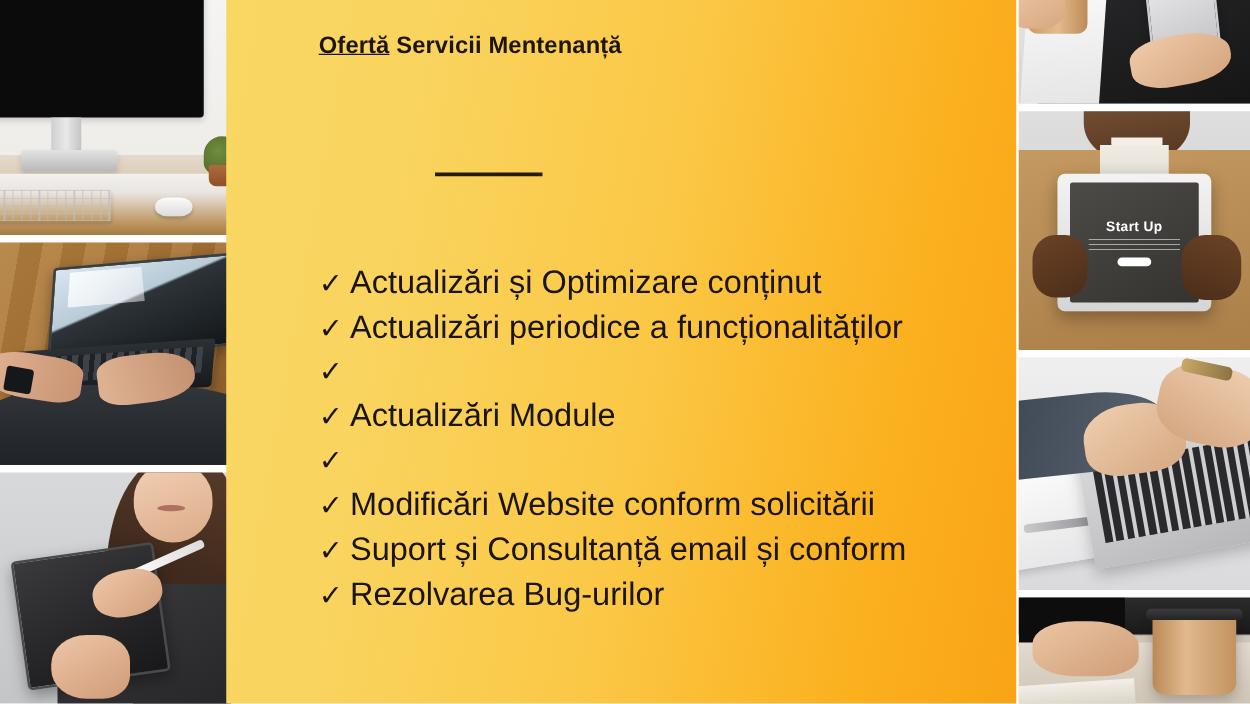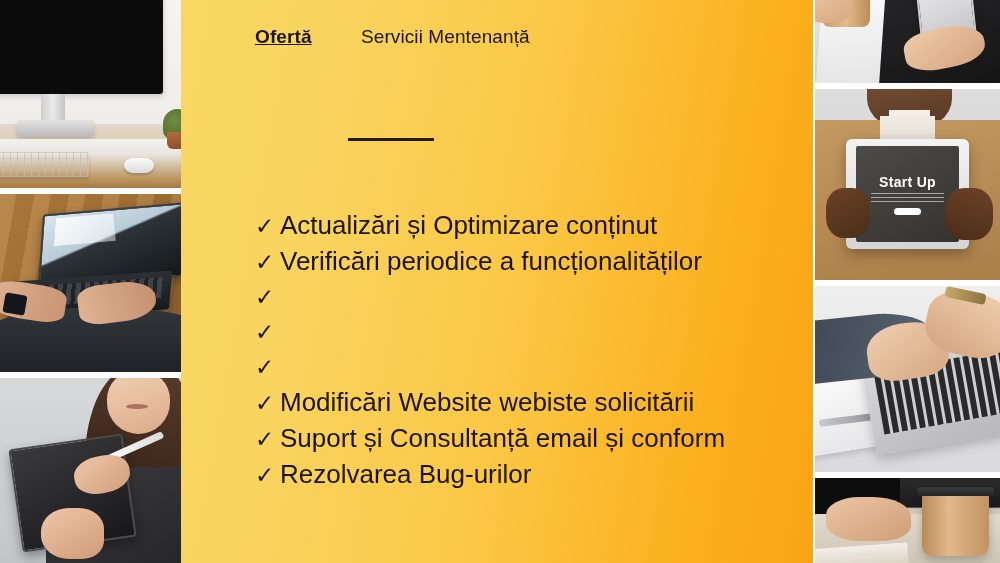--- a/index.html
+++ b/index.html
@@ -128,21 +128,21 @@
   .p-startup .blazer { position:absolute; left:-12%; top:16%; width:124%; height:100%;
         background:linear-gradient(170deg,#c59a62,#a67a43); }
   .p-startup .shirt { position:absolute; left:35%; top:14%; width:30%; height:26%;
         background:linear-gradient(180deg,#f0ece4,#d9d4c9); }
   .p-startup .tab-frame { position:absolute; left:17%; top:26%; width:66%; height:58%;
         background:linear-gradient(180deg,#f3f3f4,#d5d5d7); border-radius:6px;
         box-shadow:0 5px 14px rgba(0,0,0,.3); }
   .p-startup .tab-screen { position:absolute; left:8%; top:7%; right:8%; bottom:7%;
         background:linear-gradient(150deg,#4c4b47,#343330); border-radius:2px;
         display:flex; flex-direction:column; justify-content:center; align-items:center; }
-  .p-startup .su-title { color:#ffffff; font-weight:bold; font-size:14px; letter-spacing:.3px;
+  .p-startup .su-title { color:#ffffff; font-weight:bold; font-size:11px; letter-spacing:.3px;
         font-family:"Liberation Sans",sans-serif; }
   .p-startup .su-body { margin-top:3px; width:72%; height:11px;
         background:repeating-linear-gradient(180deg,rgba(255,255,255,.55) 0 1px,transparent 1px 4px); }
   .p-startup .su-btn { margin-top:4px; width:26%; height:7px; background:#ffffff; border-radius:5px; }
   .p-startup .hand-l { position:absolute; left:6%; top:52%; width:24%; height:26%;
         background:linear-gradient(150deg,#6b4227,#4b2d18); border-radius:40%; }
   .p-startup .hand-r { position:absolute; right:4%; top:52%; width:26%; height:27%;
         background:linear-gradient(200deg,#6b4227,#4b2d18); border-radius:40%; }
 
   
@@ -191,21 +191,21 @@
     position:absolute; left:181px; top:0; width:632px; height:563px;
     background:linear-gradient(100deg,#f9d763 0%,#f9d45f 22%,#fbc846 52%,#fbb01e 82%,#f9a415 100%);
     overflow:hidden;
   }
 
   #kicker {
     position:absolute; left:74px; top:26px;
     font-size:19px; color:#1d1508; letter-spacing:.1px; white-space:nowrap;
   }
   #kicker .strong { font-weight:bold;text-decoration:underline; }
-  #kicker .light  { font-weight:normal;margin-left:44px; }
+  #kicker .light  { font-weight:bold; }
 
   #rule {
     position:absolute; left:167px; top:138px; width:86px; height:3px;
     background:#231a08;
   }
 
   #headline {
     position:absolute; left:74px; top:143px;
     font-size:47px; font-weight:normal; color:#15100a;
     letter-spacing:-0.4px; white-space:nowrap;
@@ -351,38 +351,39 @@
 
     <div id="list">
 
       <div class="item">
         <span class="chk">✓</span>
         <span class="txt">Actualizări și Optimizare conținut</span>
       </div>
 
       <div class="item">
         <span class="chk">✓</span>
-        <span class="txt">Verificări periodice a funcționalităților</span>
-      </div>
-
-      <div class="item">
-        <span class="chk">✓</span>
-      </div>
-
-      <div class="item">
-        <span class="chk">✓</span>
-      </div>
-
-      <div class="item">
-        <span class="chk">✓</span>
-      </div>
-
-      <div class="item">
-        <span class="chk">✓</span>
-        <span class="txt">Modificări Website webiste solicitării</span>
+        <span class="txt">Actualizări periodice a funcționalităților</span>
+      </div>
+
+      <div class="item">
+        <span class="chk">✓</span>
+      </div>
+
+      <div class="item">
+        <span class="chk">✓</span>
+        <span class="txt">Actualizări Module</span>
+      </div>
+
+      <div class="item">
+        <span class="chk">✓</span>
+      </div>
+
+      <div class="item">
+        <span class="chk">✓</span>
+        <span class="txt">Modificări Website conform solicitării</span>
       </div>
 
       <div class="item">
         <span class="chk">✓</span>
         <span class="txt">Suport și Consultanță email și conform</span>
       </div>
 
       <div class="item">
         <span class="chk">✓</span>
         <span class="txt">Rezolvarea Bug-urilor</span>

